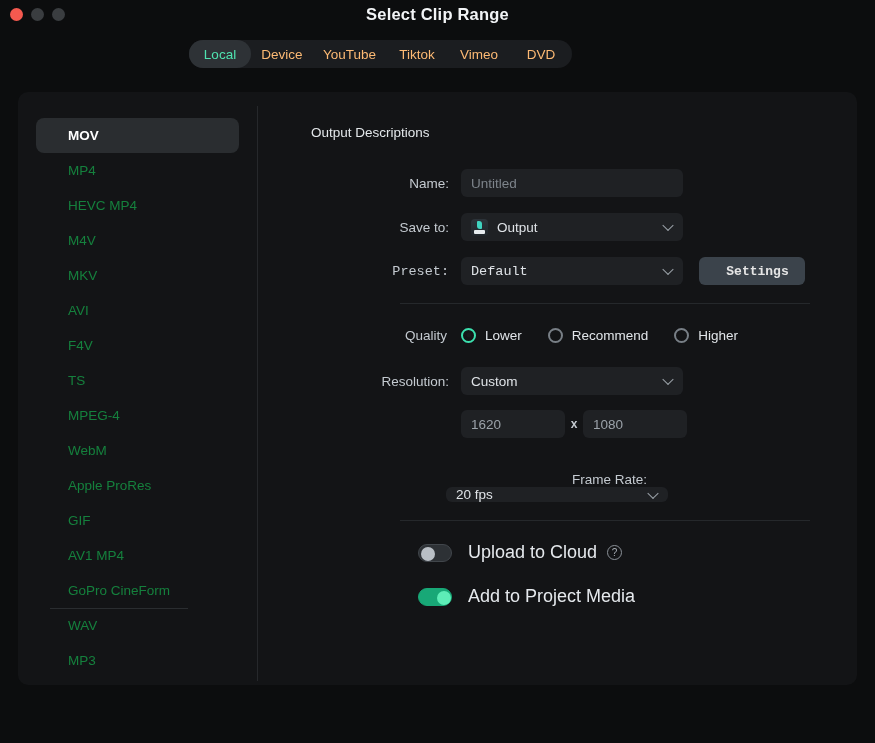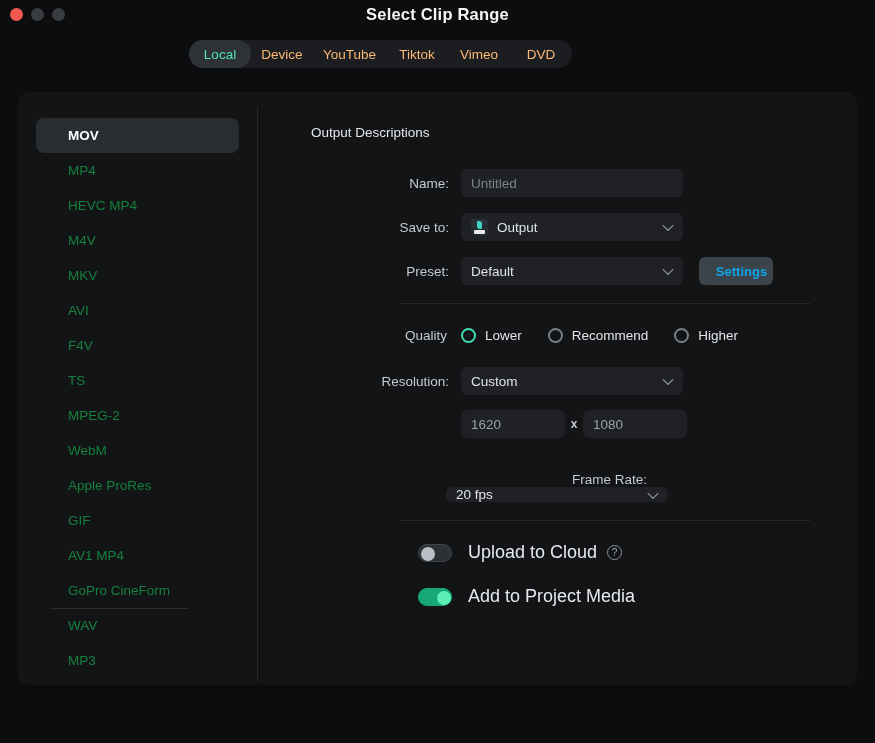--- a/index.html
+++ b/index.html
@@ -202,29 +202,29 @@
     position: absolute;
     left: 3px; bottom: 2px;
     width: 11px; height: 3.5px;
     background: #e7ecef;
     border-radius: 1px;
   }
 
   .settings-btn {
     position: absolute;
     left: 442px;
-    width: 74px; height: 28px;
+    width: 106px; height: 28px;
     background: #3b434b;
     border-radius: 6px;
     display: flex;
     align-items: center;
     justify-content: center;
     font-size: 13px;
     font-weight: bold;
-    color: #0ea5e9;
+    color: #e5e5e5;
     padding-left: 11px;
   }
 
   .hdivider {
     position: absolute;
     left: 143px;
     width: 410px; height: 1px;
     background: #25282b;
   }
 
@@ -380,21 +380,21 @@
 
     <div class="sidebar">
       <div class="fmt active">MOV</div>
       <div class="fmt">MP4</div>
       <div class="fmt">HEVC MP4</div>
       <div class="fmt">M4V</div>
       <div class="fmt">MKV</div>
       <div class="fmt">AVI</div>
       <div class="fmt">F4V</div>
       <div class="fmt">TS</div>
-      <div class="fmt">MPEG-2</div>
+      <div class="fmt">MPEG-4</div>
       <div class="fmt">WebM</div>
       <div class="fmt">Apple ProRes</div>
       <div class="fmt">GIF</div>
       <div class="fmt">AV1 MP4</div>
       <div class="fmt">GoPro CineForm</div>
       <div class="fmt sep-before">WAV</div>
       <div class="fmt">MP3</div>
     </div>
 
     <div class="form">
@@ -408,21 +408,21 @@
 
       <div class="row" style="top:120px;">
         <div class="lbl">Save to:</div>
         <div class="field">
           <span class="save-icon"></span>
           <span>Output</span>
           <span class="chev"></span>
         </div>
       </div>
 
-      <div class="row" style="top:164px;">
+      <div class="row" style="top:164px;font-family:Liberation Mono, monospace;">
         <div class="lbl">Preset:</div>
         <div class="field">
           <span>Default</span>
           <span class="chev"></span>
         </div>
         <div class="settings-btn">Settings</div>
       </div>
 
       <div class="hdivider" style="top:211px;"></div>
 

